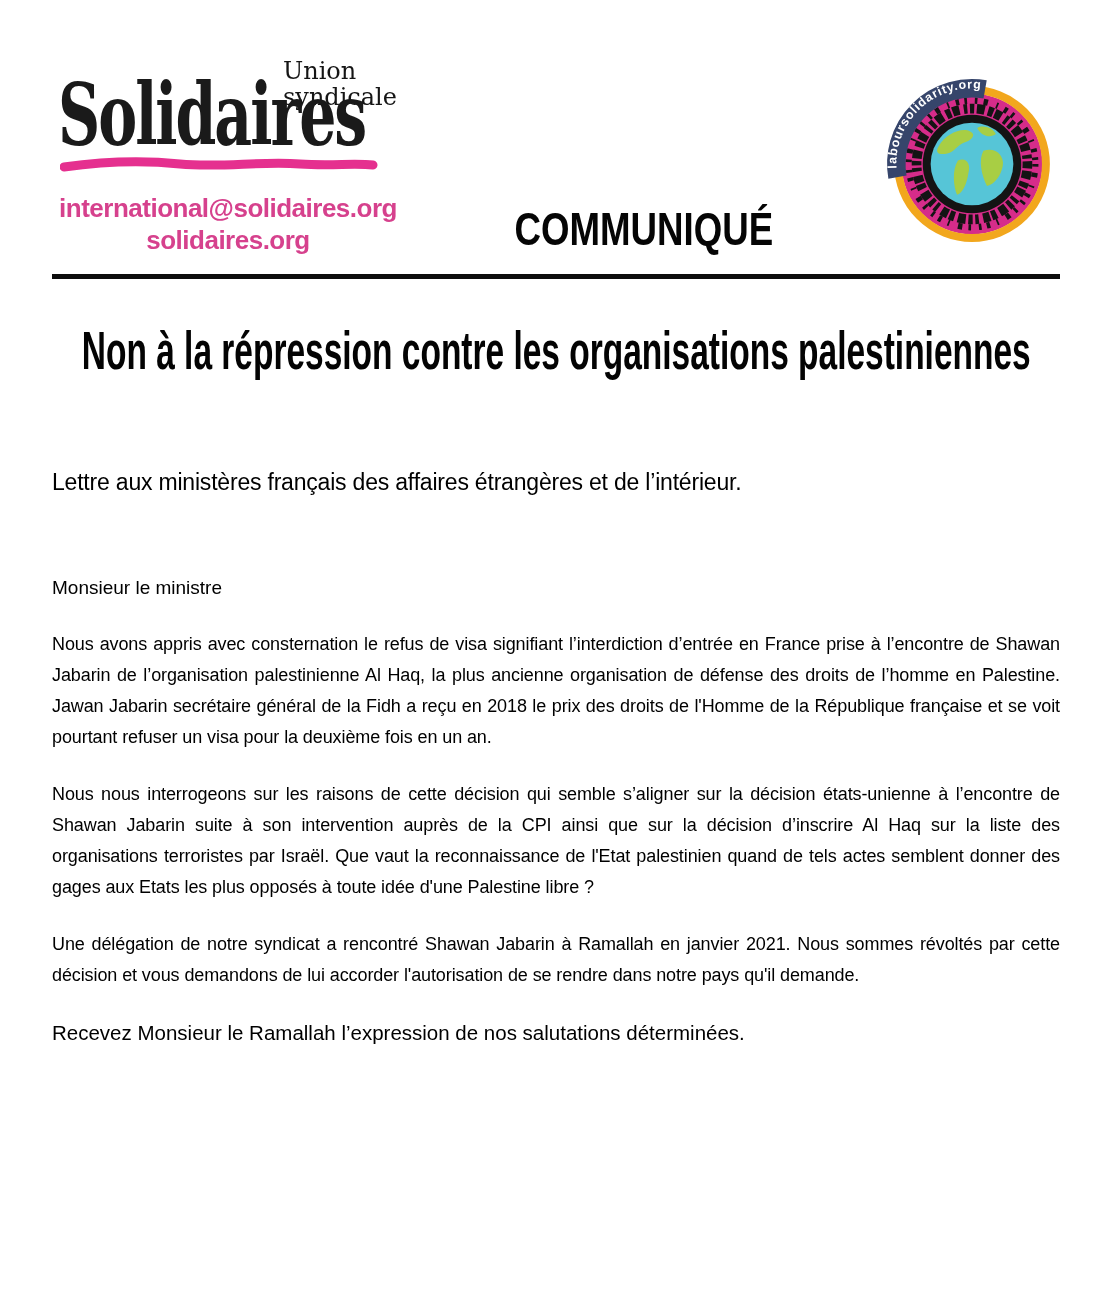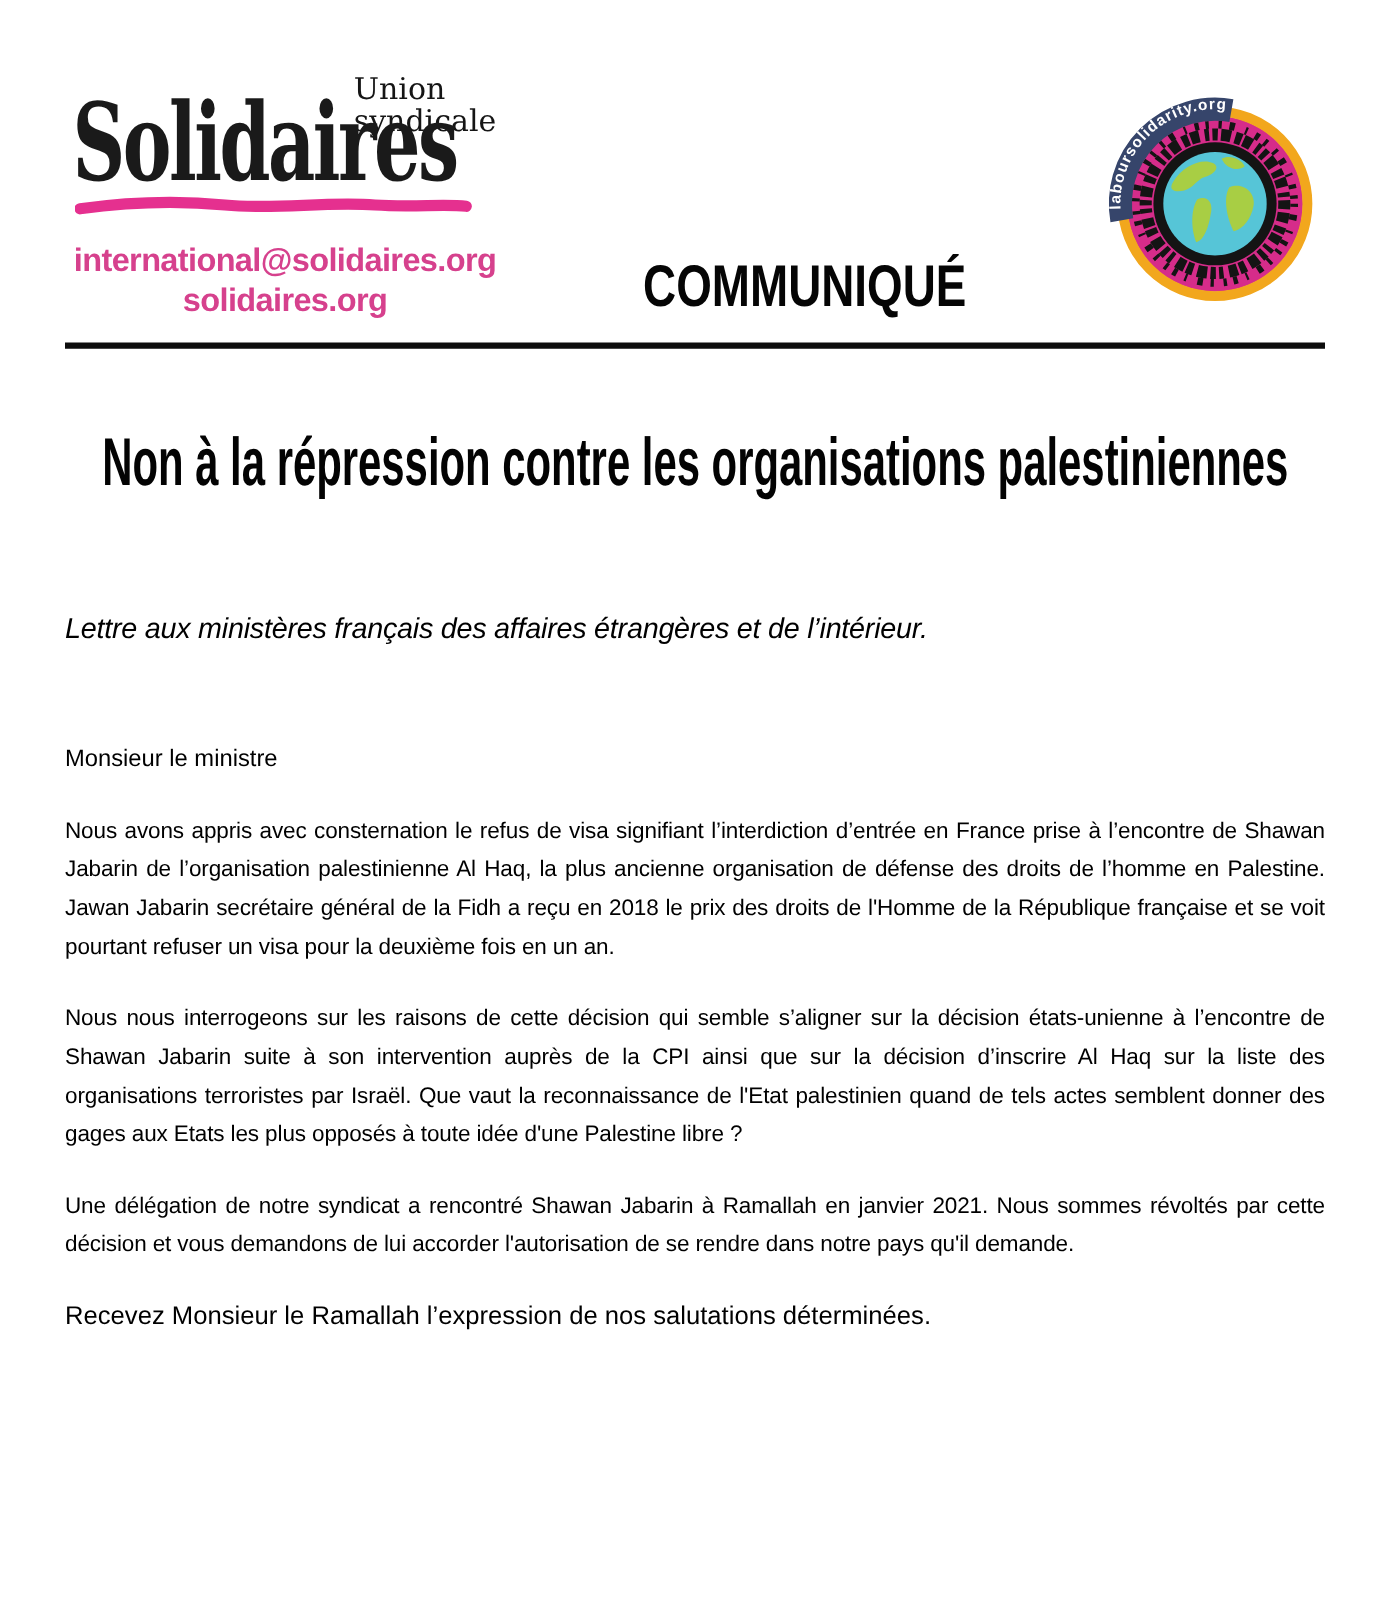--- a/index.html
+++ b/index.html
@@ -33,27 +33,27 @@
   .communique {
     font-weight:bold; font-size:47px; letter-spacing:0px; white-space:nowrap;
     transform:scaleX(.78); transform-origin:center top; color:#050505;
   }
   .badge-col { width:176px; flex:none; }
 
   
   .divider { margin-top:18px; height:5px; background:#0d0d0d; }
 
   
-  .doc-title-row { margin-top:60px; display:flex; justify-content:center; }
+  .doc-title-row { margin-top:40px; display:flex; justify-content:center; }
   .doc-title {
     font-weight:bold; font-size:54px; white-space:nowrap; color:#030303;
     transform:scaleX(.62); transform-origin:center top; letter-spacing:0;
   }
   .subtitle {
-    margin-top:88px; font-style:italic; font-size:23px; letter-spacing:-0.2px;
+    margin-top:88px; font-size:23px; letter-spacing:-0.2px;
   }
   .salutation { margin-top:76px; font-size:19px; line-height:31px; }
   .body-par {
     margin:26px 0 0 0; font-size:18px; line-height:31px;
     text-align:justify; letter-spacing:-0.1px;
   }
   .closing { margin:26px 0 0 0; font-size:20.5px; line-height:31px; }
 </style>
 </head>
 <body>

